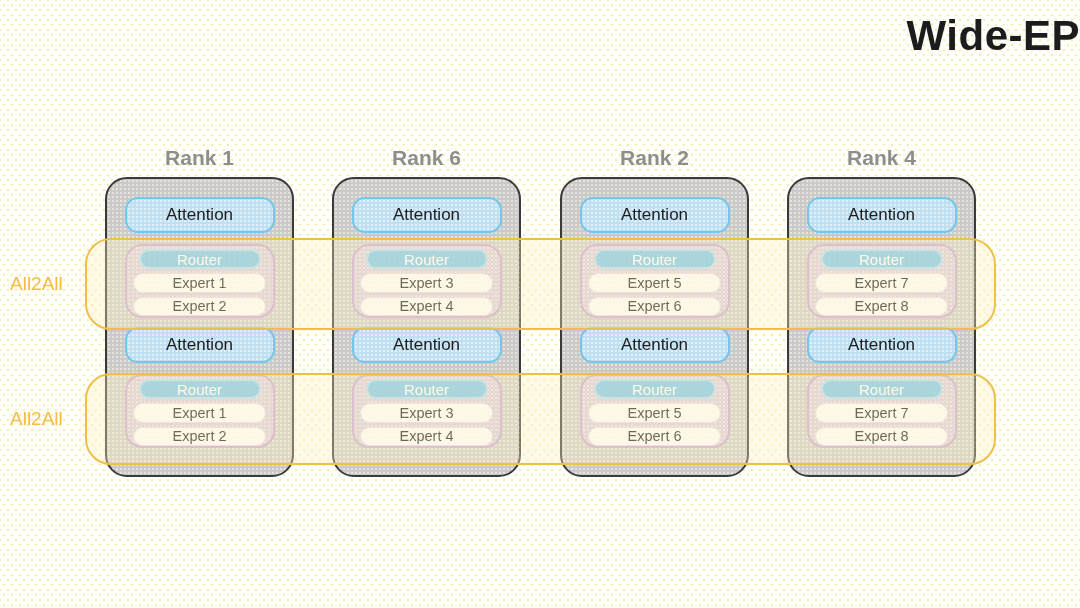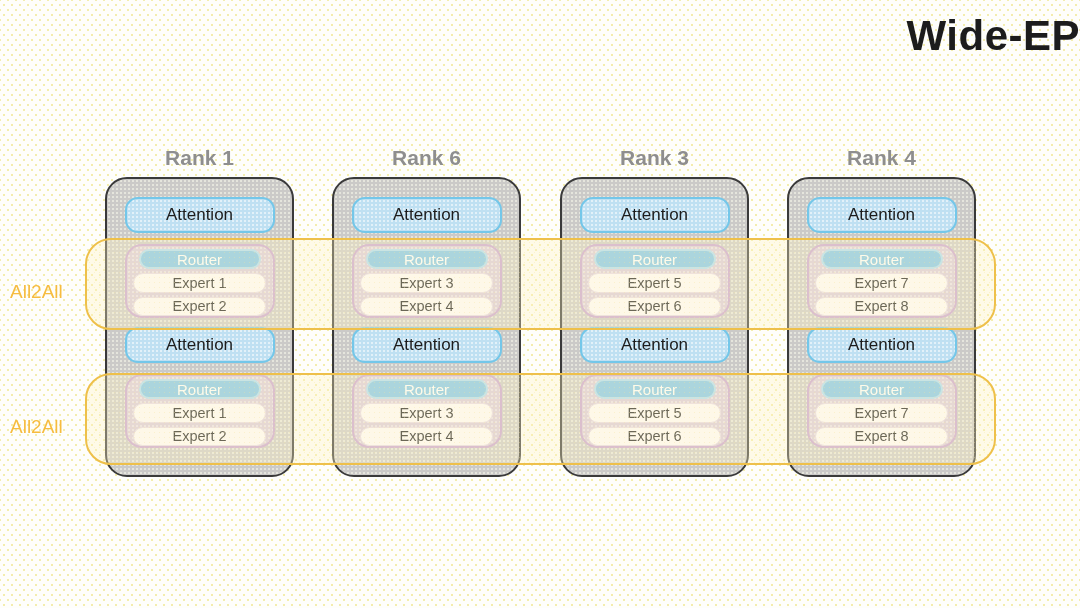--- a/index.html
+++ b/index.html
@@ -113,21 +113,20 @@
   .band-2 { top: 373px; }
   .band-label {
     position: absolute;
     left: 10px;
     width: 72px;
     height: 24px;
     line-height: 24px;
     font-size: 19px;
     color: #f6bc3f;
     z-index: 3;
-    margin-top: 8px;
   }
   .band-label-1 { top: 272px; }
   .band-label-2 { top: 407px; }
 </style>
 </head>
 <body>
 
 <div id="canvas">
 
   <div class="title">Wide-EP</div>
@@ -167,21 +166,21 @@
       <div class="attn second">Attention</div>
       <div class="moe">
         <div class="router">Router</div>
         <div class="expert">Expert 3</div>
         <div class="expert">Expert 4</div>
       </div>
     </div>
   </div>
 
   <div class="rank-col rank-3">
-    <div class="rank-title">Rank 3</div>
+    <div class="rank-title">Rank 2</div>
     <div class="rank-box">
       <div class="attn">Attention</div>
       <div class="moe">
         <div class="router">Router</div>
         <div class="expert">Expert 5</div>
         <div class="expert">Expert 6</div>
       </div>
       <div class="attn second">Attention</div>
       <div class="moe">
         <div class="router">Router</div>

